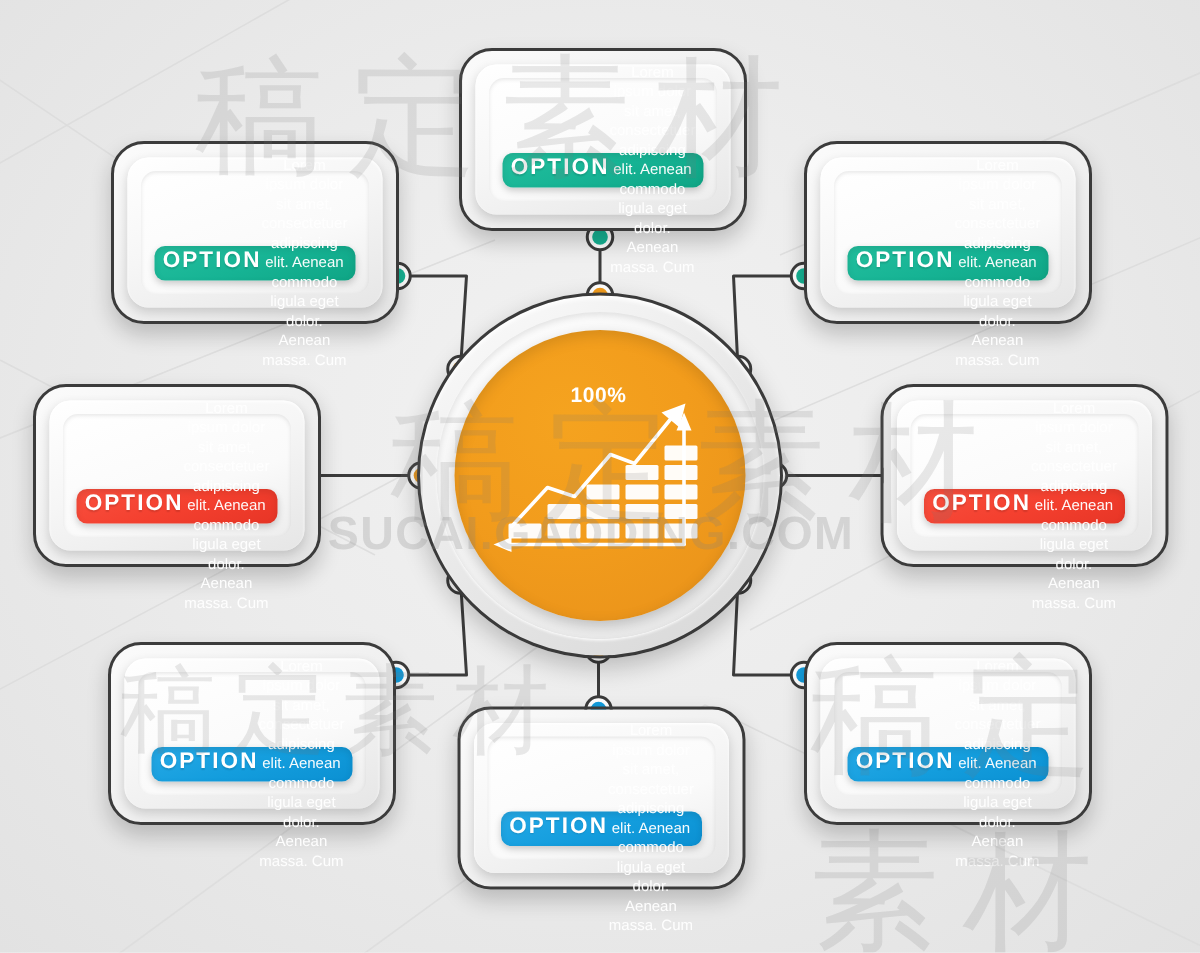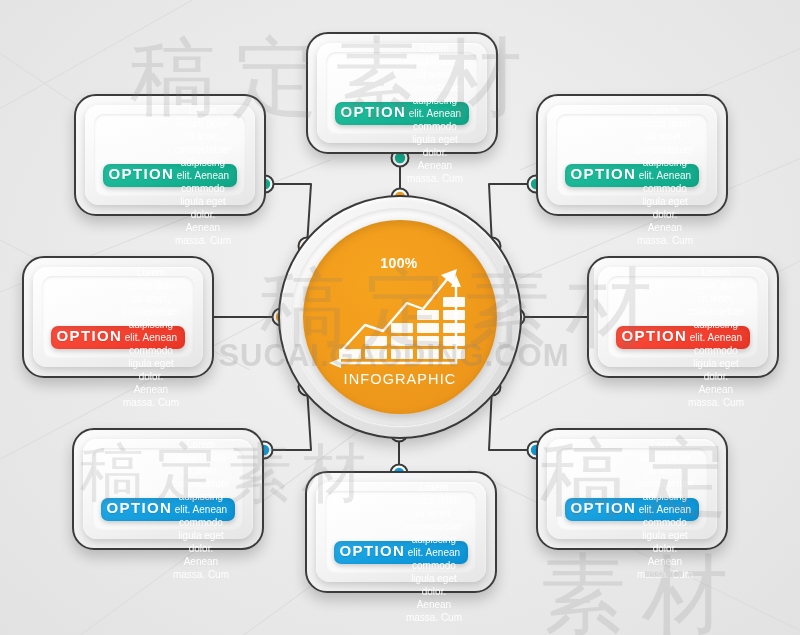--- a/index.html
+++ b/index.html
@@ -219,21 +219,20 @@
           </g>
           <polygon points="131,24 126,36 136,36" fill="#ffffff"></polygon>
           <polygon points="4,112 16,107 16,117" fill="#ffffff"></polygon>
 
           <g stroke="#ffffff" stroke-width="2.4" fill="none" stroke-linejoin="round" stroke-linecap="round">
             <path d="M 16 100 L 40 74 L 58 80 L 82 52 L 98 58 L 124 26"></path>
           </g>
           <polygon points="132,18 116,24 128,34" fill="#ffffff"></polygon>
         </svg>
         <div class="hub-pct">100%</div>
-        <div class="hub-label">INFOGRAPHIC</div>
       </div>
     </div>
   </div>
 
   <div class="card" style="left:74px;top:94px;width:192px;height:122px;">
     <div class="outer"></div>
     <div class="bezel">
       <div class="inner">
         <div class="panel green">
           <div class="ttl">OPTION</div>

